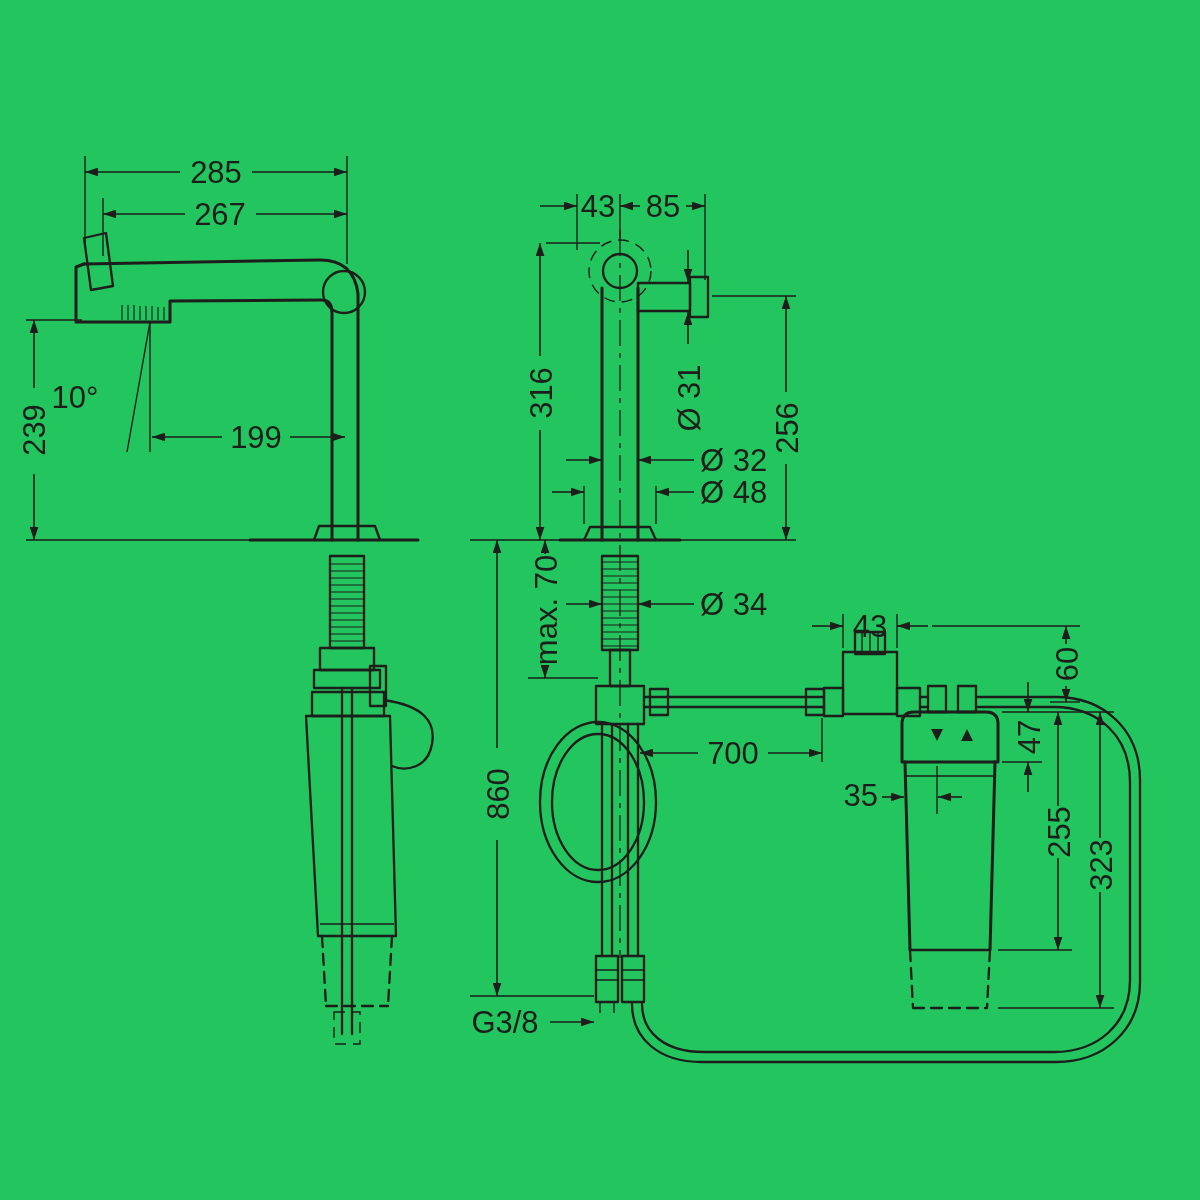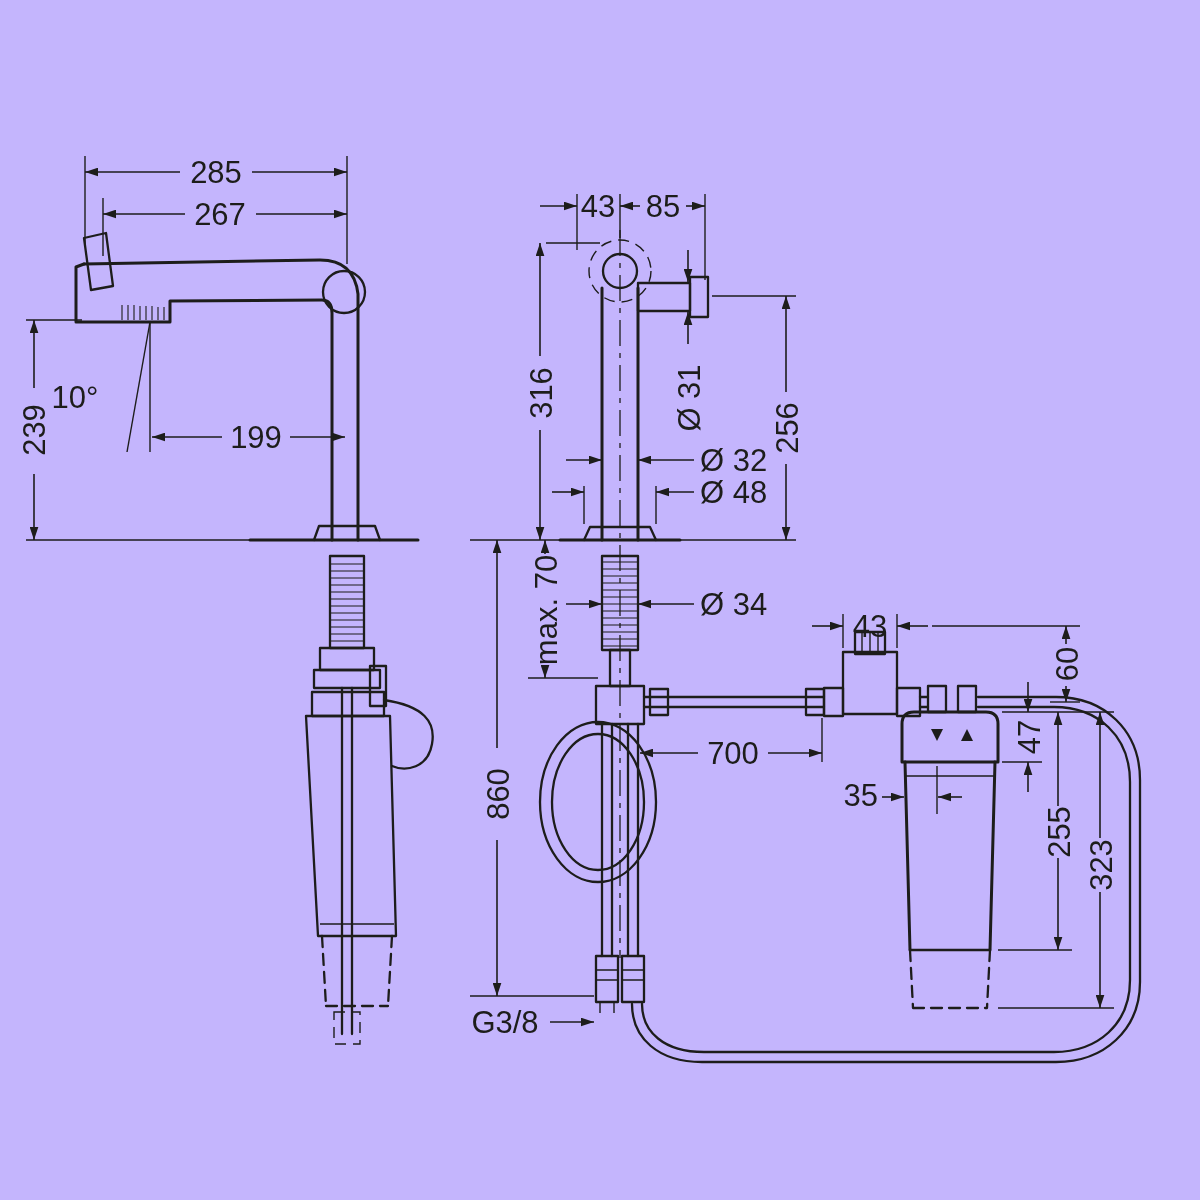--- a/index.html
+++ b/index.html
@@ -1,16 +1,16 @@
 <!DOCTYPE html>
 <html><head>
 <meta charset="utf-8">
 <style>
   html,body{margin:0;padding:0;background:#fff;}
-  .page{width:1200px;height:1200px;background:#c4b5fd;position:relative;overflow:hidden;text-align:center;}
+  .page{width:1200px;height:1200px;background:#22c55e;position:relative;overflow:hidden;text-align:center;}
   svg{display:block;}
   .obj{fill:none;stroke:#1d1d1b;stroke-width:3;stroke-linecap:round;stroke-linejoin:round}
   .obj2{fill:none;stroke:#1d1d1b;stroke-width:2.3;stroke-linecap:round;stroke-linejoin:round}
   .thin{fill:none;stroke:#1d1d1b;stroke-width:1.4}
   .dim{fill:none;stroke:#1d1d1b;stroke-width:1.6}
   .hatch{fill:none;stroke:#1d1d1b;stroke-width:1.1}
   .dsh{stroke-dasharray:11 7}
   .cl{fill:none;stroke:#1d1d1b;stroke-width:1.3;stroke-dasharray:26 7 5 7}
   .tri{fill:#1d1d1b;stroke:none}
   text{font-family:"Liberation Sans","DejaVu Sans",sans-serif;font-size:31px;fill:#1d1d1b}

